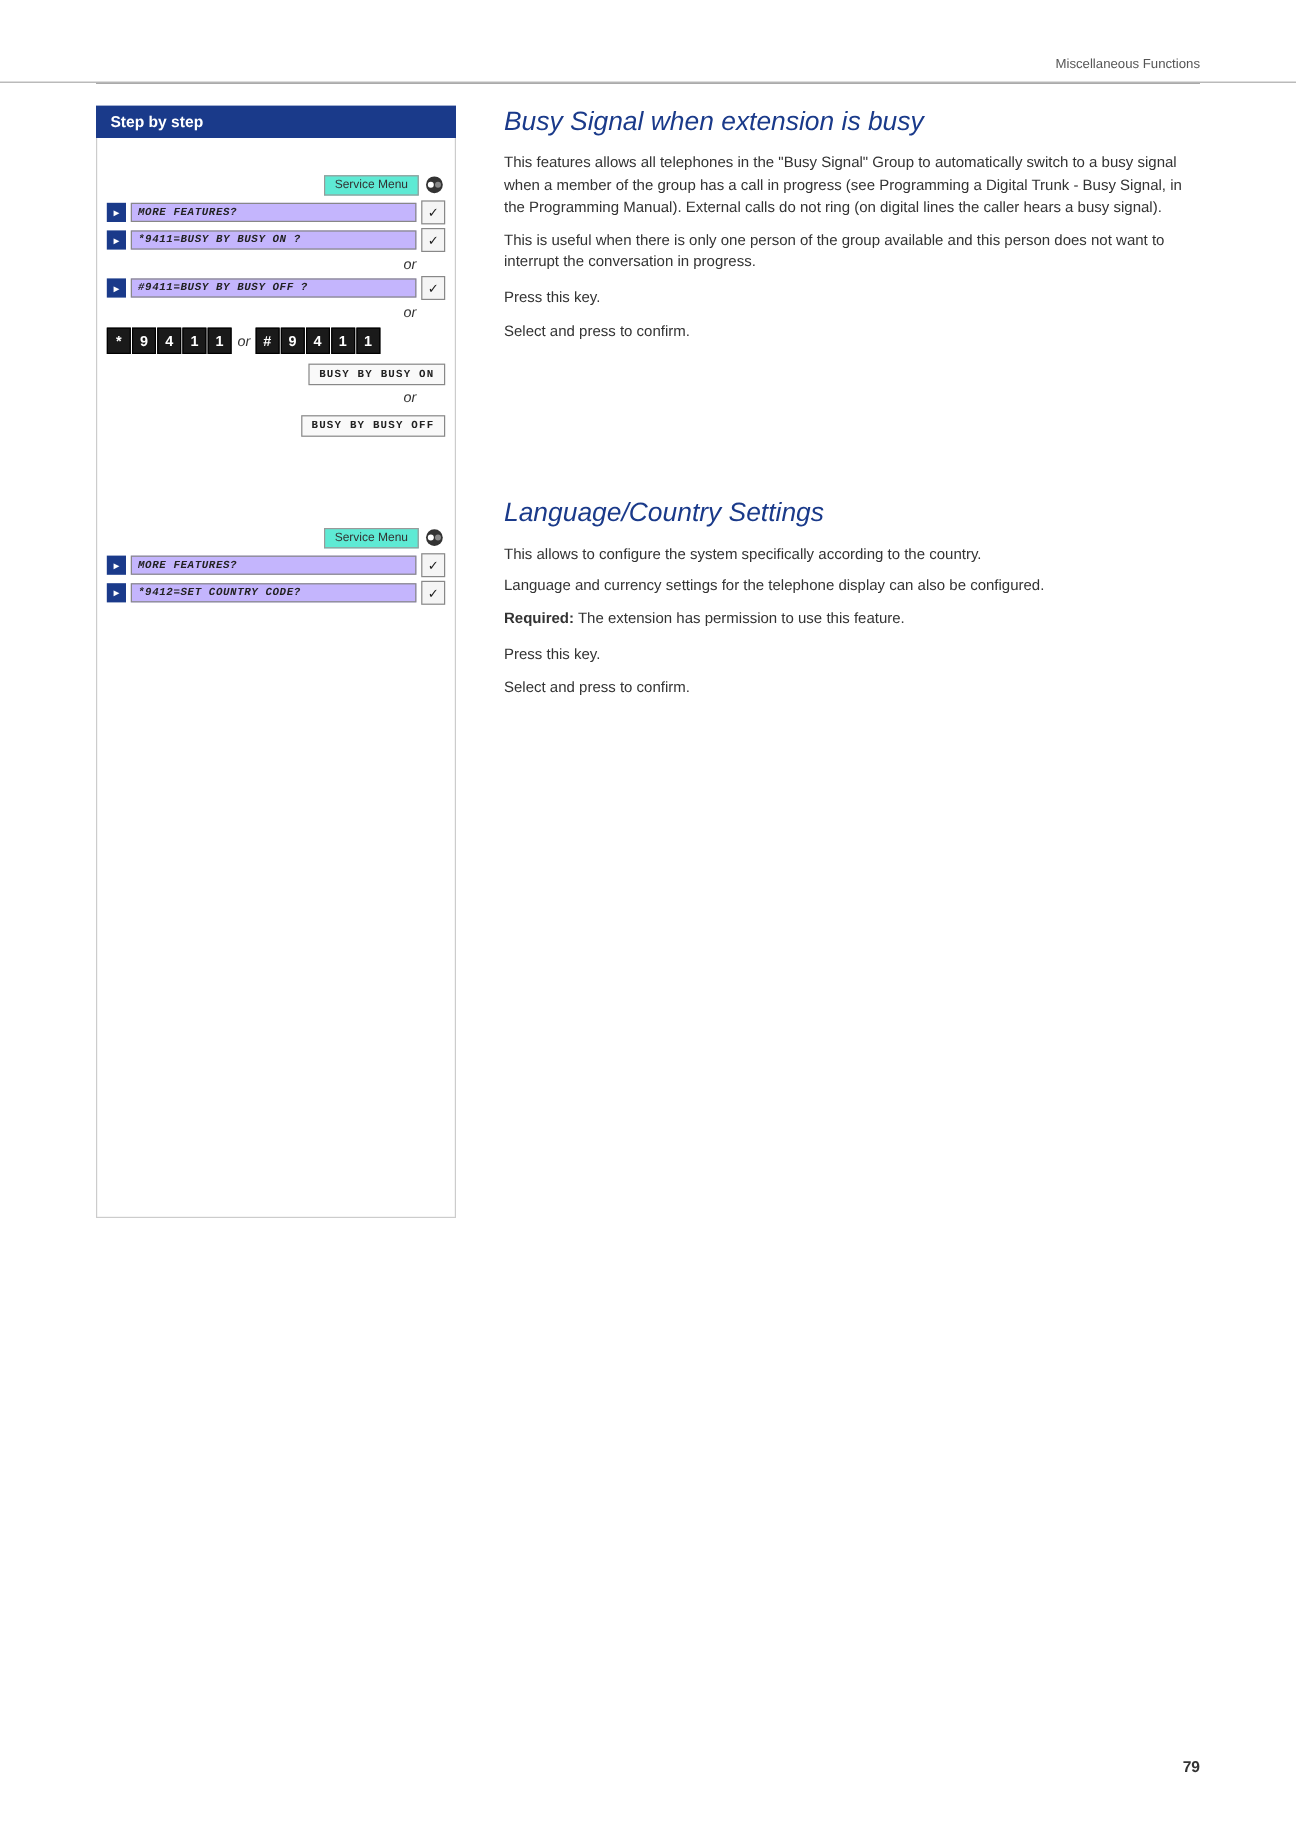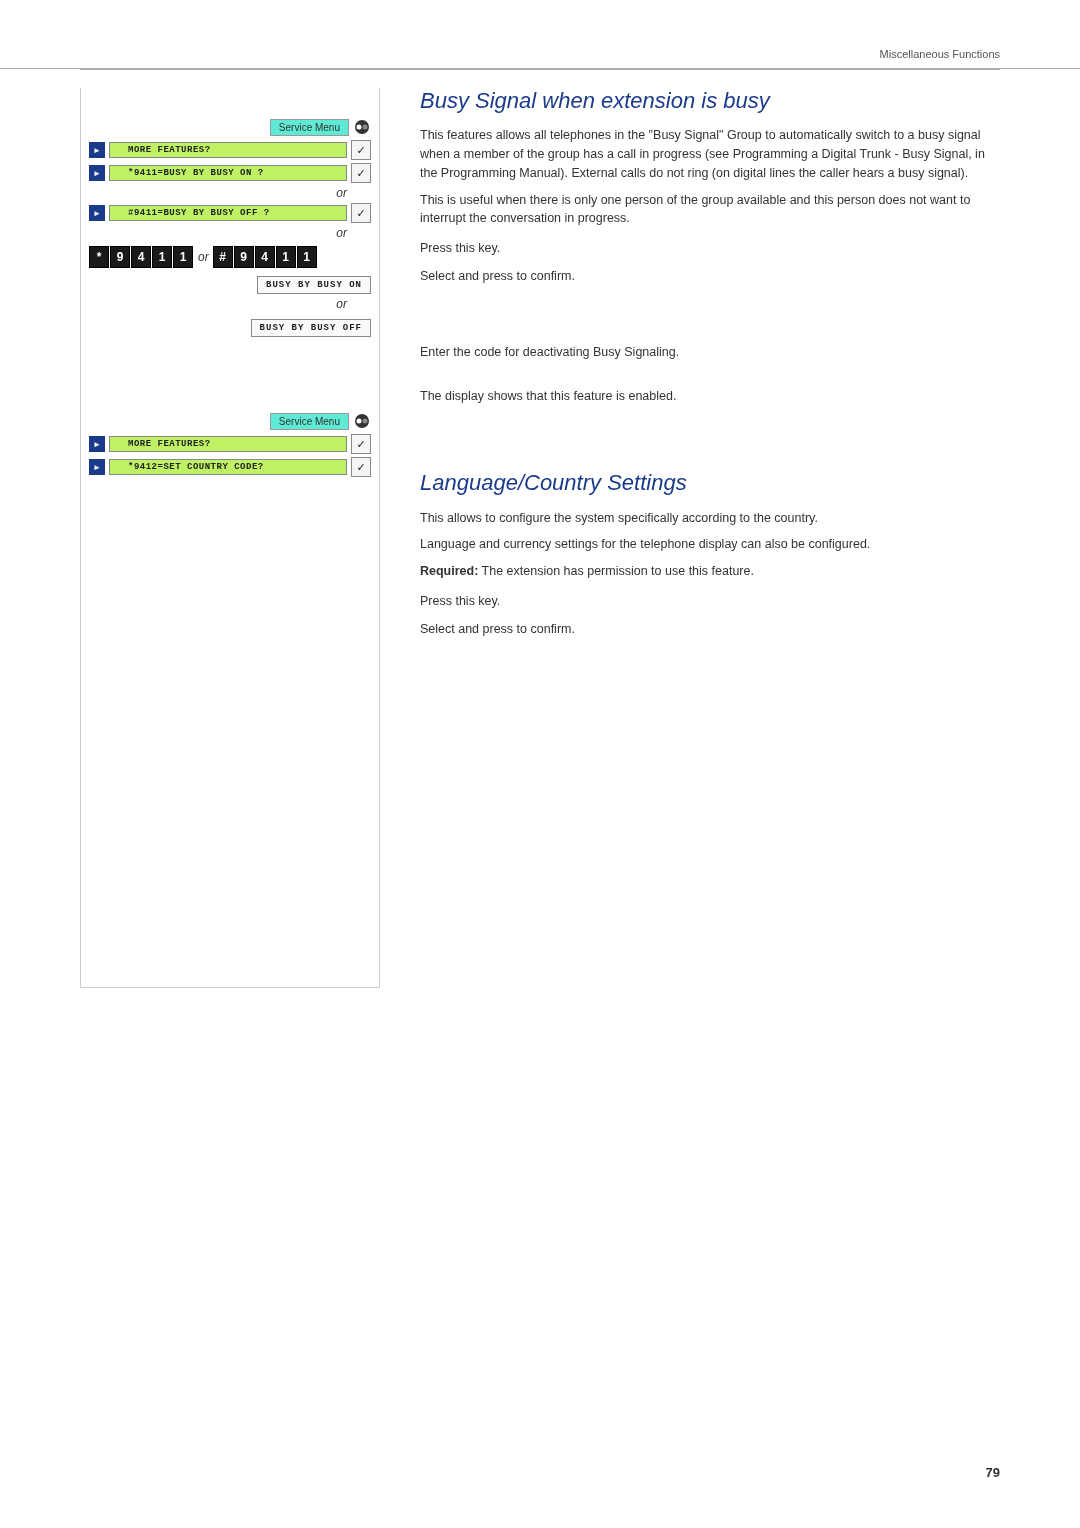--- a/index.html
+++ b/index.html
@@ -93,28 +93,29 @@
       display: inline-flex;
       align-items: center;
       justify-content: center;
       font-size: 8px;
       margin-right: 4px;
       flex-shrink: 0;
     }
 
     .menu-label {
       border: 1px solid #888;
-      background: #bef264;
+      background: #c4b5fd;
       font-size: 9px;
       font-family: 'Courier New', monospace;
       font-weight: bold;
-      padding: 2px 18px;
+      padding: 2px 5px;
       letter-spacing: 0.5px;
       flex: 1;
       color: #222;
+      font-style: italic;
     }
 
     .check-btn {
       border: 1px solid #888;
       background: #f5f5f5;
       width: 20px;
       height: 20px;
       display: inline-flex;
       align-items: center;
       justify-content: center;
@@ -271,20 +272,23 @@
 
 <div class="page-header">
   <span>Miscellaneous Functions</span>
 </div>
 
 <hr class="divider-line">
 
 <div class="page-content">
 
   <div class="left-col">
+    <div class="step-by-step-header">
+      <span>Step by step</span>
+    </div>
     <div class="step-by-step-body">
 
       <div class="service-menu-row">
         <span class="service-menu-btn">Service Menu</span>
         <span class="phone-icon">
           <svg width="16" height="16" viewBox="0 0 16 16">
             <circle cx="8" cy="8" r="7" fill="#333"></circle>
             <circle cx="5" cy="8" r="2.5" fill="#fff"></circle>
             <circle cx="11" cy="8" r="2.5" fill="#888"></circle>
           </svg>
@@ -384,29 +388,23 @@
       <span class="instruction-text">Press this key.</span>
     </div>
     <div class="instruction-row">
       <span class="instruction-text">Select and press to confirm.</span>
     </div>
 
     <div class="instruction-spacer"></div>
 
     <div class="instruction-spacer"></div>
 
-    <div class="instruction-row">
-      <span class="instruction-text">Enter the code for deactivating Busy Signaling.</span>
-    </div>
 
     <div style="height:16px"></div>
 
-    <div class="instruction-row">
-      <span class="instruction-text">The display shows that this feature is enabled.</span>
-    </div>
 
     <div style="height:20px"></div>
 
     <div style="height:36px"></div>
 
     <div class="section-title">Language/Country Settings</div>
 
     <div class="section-body">
       <p>This allows to configure the system specifically according to the country.</p>
       <p>Language and currency settings for the telephone display can also be configured.</p>

